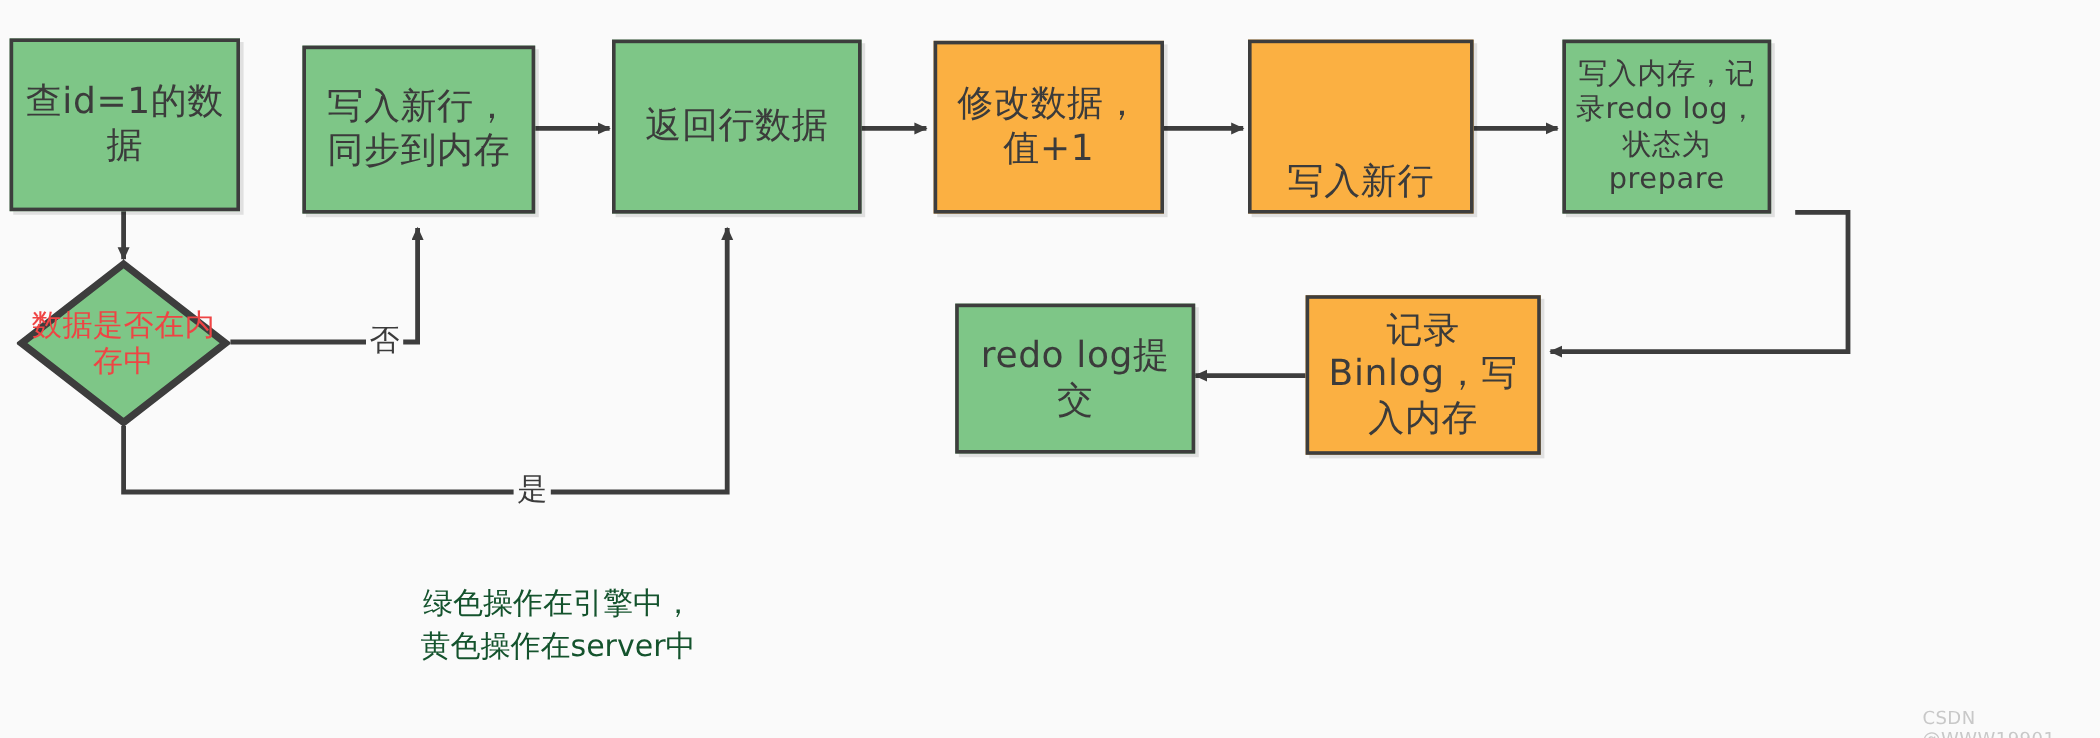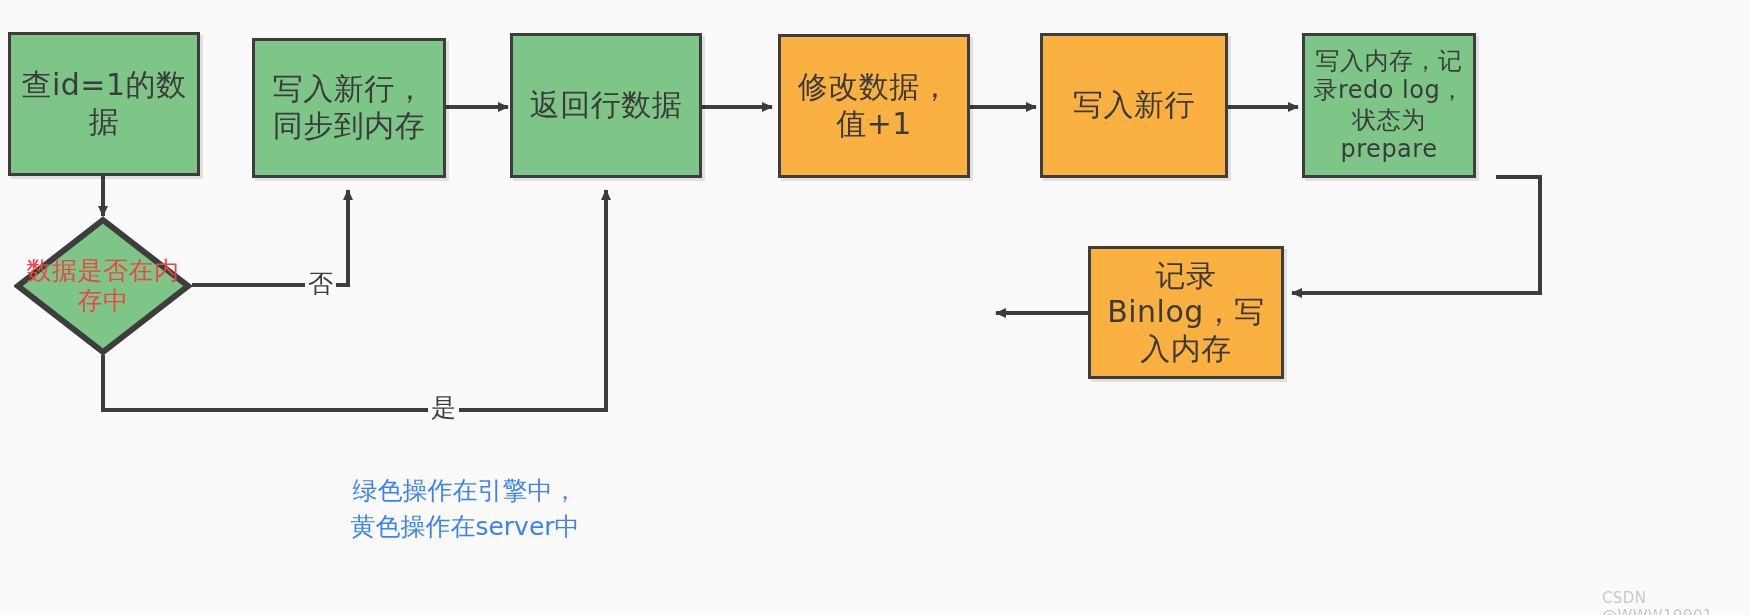--- a/index.html
+++ b/index.html
@@ -68,25 +68,26 @@
     position: absolute;
     background: #fafafa;
     color: #3b3b3b;
     font-size: 25px;
     line-height: 1;
     padding: 1px 3px;
     z-index: 5;
   }
   .legend {
     position: absolute;
-    color: #3b82f6;
+    color: #14532d;
     font-size: 25px;
     line-height: 1.45;
     text-align: center;
     white-space: pre-line;
+    margin-top: 12px;
   }
   .watermark {
     position: absolute;
     color: #c8c8c8;
     font-size: 15px;
     letter-spacing: 0.4px;
   }
 </style>
 </head>
 <body>
@@ -123,43 +124,46 @@
   </svg>
 
   <div class="node green" style="left:8px; top:32px; width:192px; height:144px;">
     <span>查id=1的数据</span>
   </div>
 
   <div class="node green" style="left:252px; top:38px; width:194px; height:140px;">
     <span>写入新行，同步到内存</span>
   </div>
 
-  <div class="node green" style="left:510px; top:33px; width:192px; height:145px;justify-content:center;">
+  <div class="node green" style="left:510px; top:33px; width:208px; height:145px;justify-content:center;">
     <span>返回行数据</span>
   </div>
 
   <div class="node orange" style="left:778px; top:34px; width:192px; height:144px;">
     <span>修改数据，值+1</span>
   </div>
 
-  <div class="node orange" style="left:1040px; top:33px; width:188px; height:145px;">
+  <div class="node orange" style="left:1040px; top:33px; width:188px; height:145px;align-items:flex-end;">
     <span>写入新行</span>
   </div>
 
   <div class="node green" style="left:1302px; top:33px; width:174px; height:145px; font-size:24px;">
     <span>写入内存，记录redo log，状态为prepare</span>
   </div>
 
   <div class="diamond-wrap" style="left:14px; top:216px; width:178px; height:140px;">
     <svg class="diamond-shape" viewBox="0 0 178 140" preserveAspectRatio="none">
       <polygon points="89,4 174,70 89,136 4,70" fill="#7ec687" stroke="#3d3d3d" stroke-width="6"></polygon>
     </svg>
     <span class="diamond-label">数据是否在内存中</span>
   </div>
 
+  <div class="node green" style="left:796px; top:253px; width:200px; height:125px;">
+    <span>redo log提交</span>
+  </div>
 
   <div class="node orange" style="left:1088px; top:246px; width:196px; height:133px;">
     <span>记录Binlog，写入内存</span>
   </div>
 
   <div class="edge-label" style="left:305px; top:270px;">否</div>
 
   <div class="edge-label" style="left:428px; top:394px;">是</div>
 
   <div class="legend" style="left:345px; top:473px; width:240px;">绿色操作在引擎中，

